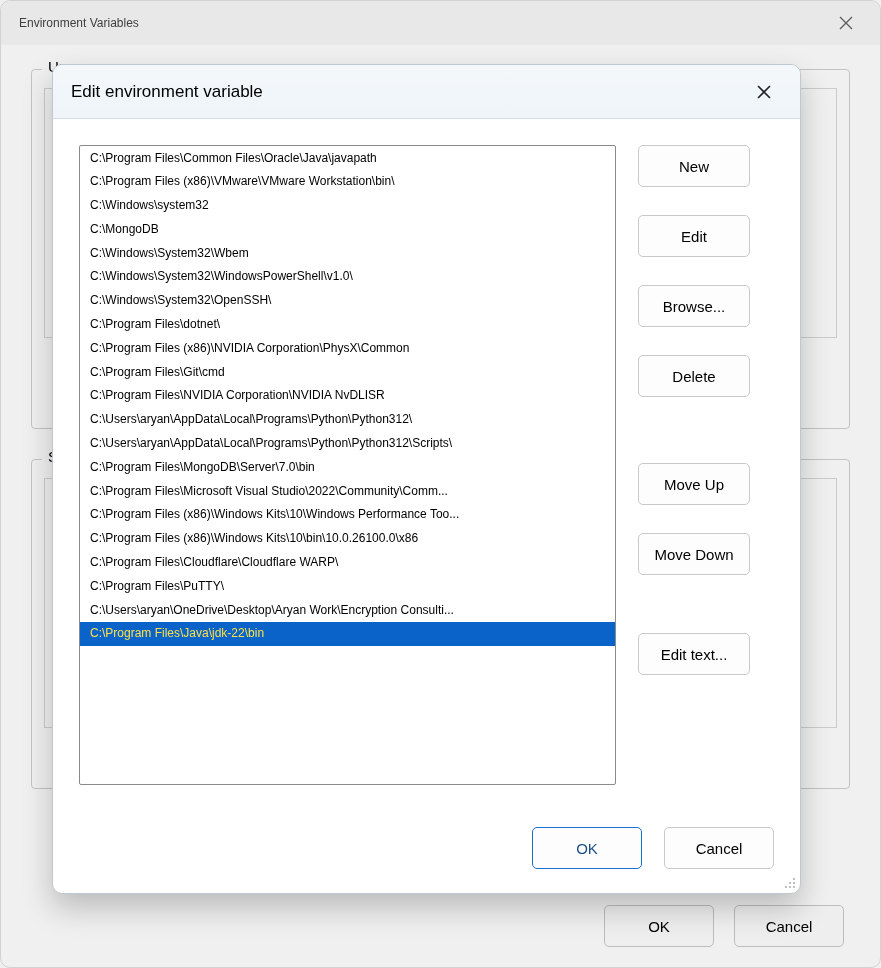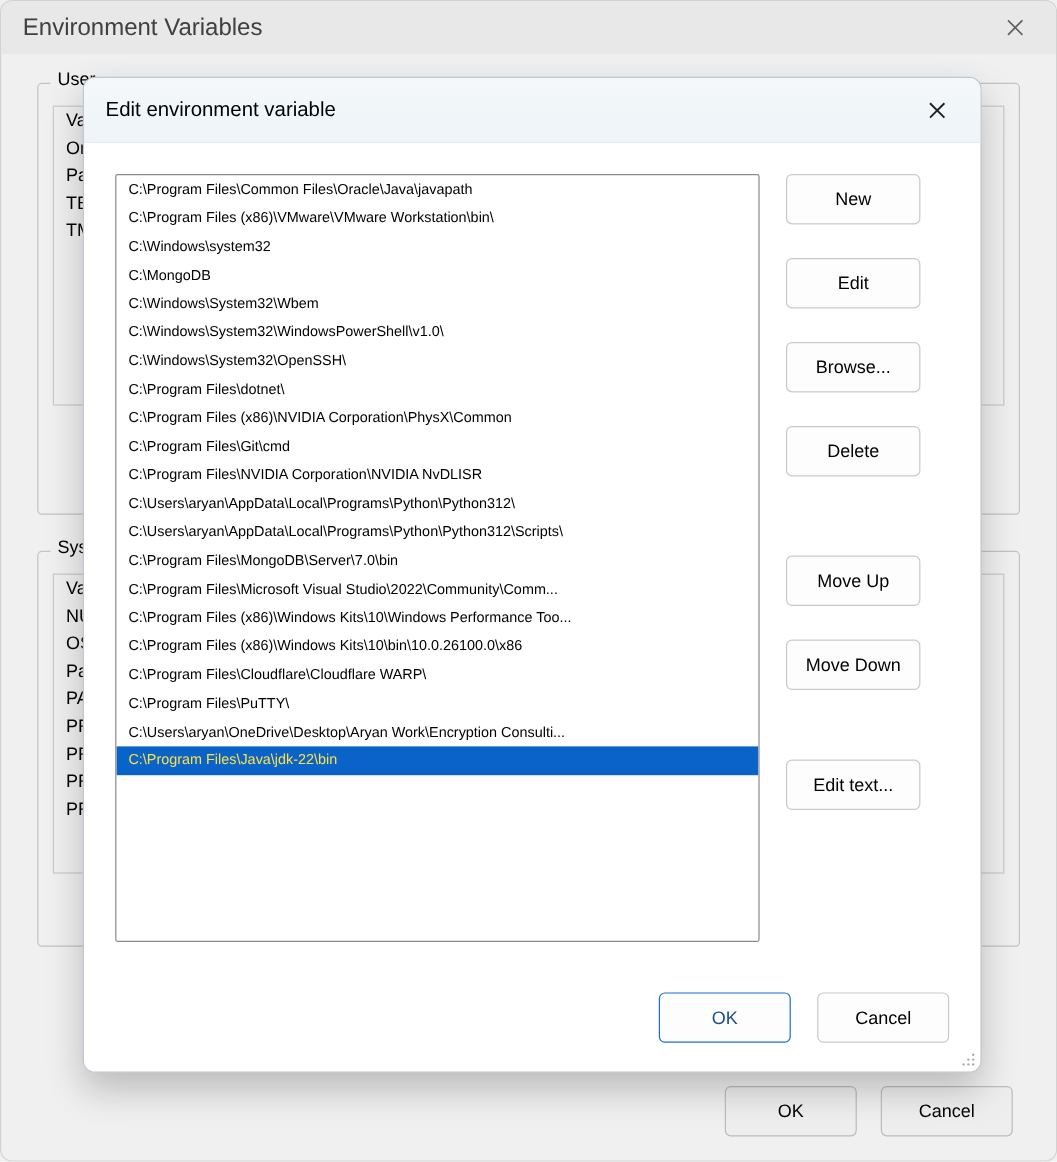--- a/index.html
+++ b/index.html
@@ -20,21 +20,21 @@
     width: 881px; height: 968px;
     background: #ffffff;
     border: 1px solid #e0e0e0;
     border-radius: 10px;
   }
   .outer-titlebar {
     height: 44px;
     display: flex;
     align-items: center;
     padding: 0 14px 0 18px;
-    font-size: 20px;
+    font-size: 12px;
     color: #444;
     background: #f7f7f7;
     border-top-left-radius: 10px;
     border-top-right-radius: 10px;
   }
   .outer-titlebar .spacer { flex: 1; }
   .outer-close {
     width: 40px; height: 30px;
     display: flex; align-items: center; justify-content: center;
     color: #555;
@@ -90,21 +90,21 @@
   .overlay {
     position: absolute;
     left: 0; top: 0;
     width: 100%; height: 100%;
     background: rgba(0,0,0,0.06);
   }
 
   
   .edit-dialog {
     position: absolute;
-    left: 69px; top: 64px;
+    left: 52px; top: 64px;
     width: 749px; height: 830px;
     background: #ffffff;
     border: 1px solid #bfc8d0;
     border-radius: 10px;
     box-shadow: 0 14px 30px rgba(0,0,0,.22);
     display: flex;
     flex-direction: column;
   }
   .edit-titlebar {
     height: 54px;

